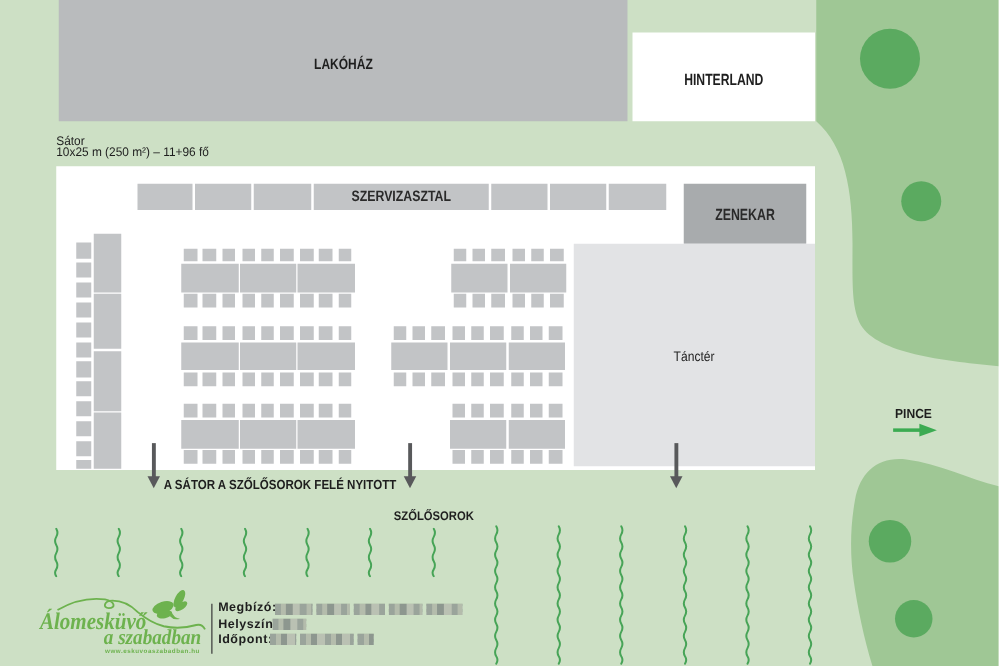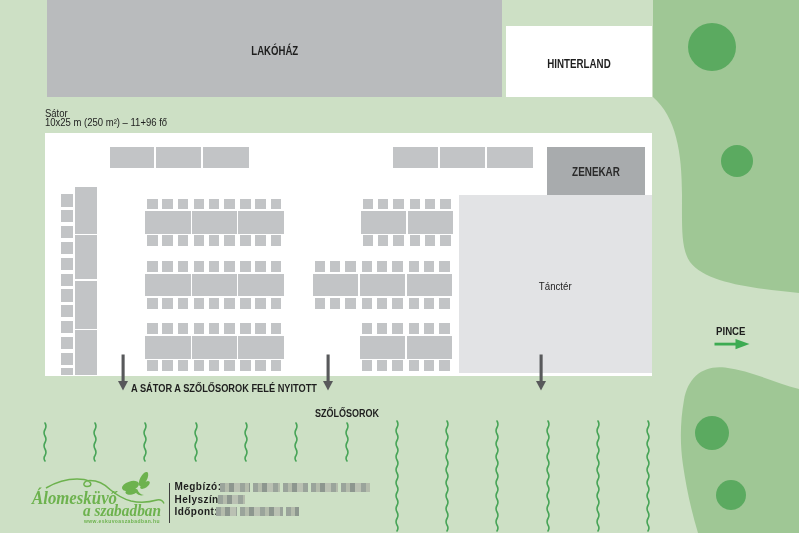--- a/index.html
+++ b/index.html
@@ -36,20 +36,23 @@
 <div class="t" style="left:45.3px;top:118.3px;font-size:10px;line-height:10px;transform:scaleX(.95);transform-origin:left center">10x25 m (250 m²) – 11+96 fő</div>
 
 <div class="a" style="left:45px;top:133px;width:607px;height:242.5px;background:#fff"></div>
 
 <div class="a" style="left:109.5px;top:147px;width:44.5px;height:20.5px;background:#c2c4c6"></div>
 
 <div class="a" style="left:156px;top:147px;width:44.5px;height:20.5px;background:#c2c4c6"></div>
 
 <div class="a" style="left:202.5px;top:147px;width:46.5px;height:20.5px;background:#c2c4c6"></div>
 
+<div class="a" style="left:251px;top:147px;width:140px;height:20.5px;background:#c2c4c6">
+      <div style="text-align:center;font-weight:bold;font-size:12px;line-height:21px;color:#2a2a2a;transform:scaleX(.82)">SZERVIZASZTAL</div>
+    </div>
 
 <div class="a" style="left:393px;top:147px;width:45px;height:20.5px;background:#c2c4c6"></div>
 
 <div class="a" style="left:440px;top:147px;width:45px;height:20.5px;background:#c2c4c6"></div>
 
 <div class="a" style="left:487px;top:147px;width:46px;height:20.5px;background:#c2c4c6"></div>
 
 <div class="a" style="left:546.5px;top:146.5px;width:98px;height:48px;background:#a8abad"></div>
 
 <div class="t" style="left:546.5px;top:164.5px;width:98px;text-align:center;font-weight:bold;font-size:13px;line-height:13px;color:#2a2a2a;transform:scaleX(.76)">ZENEKAR</div>

